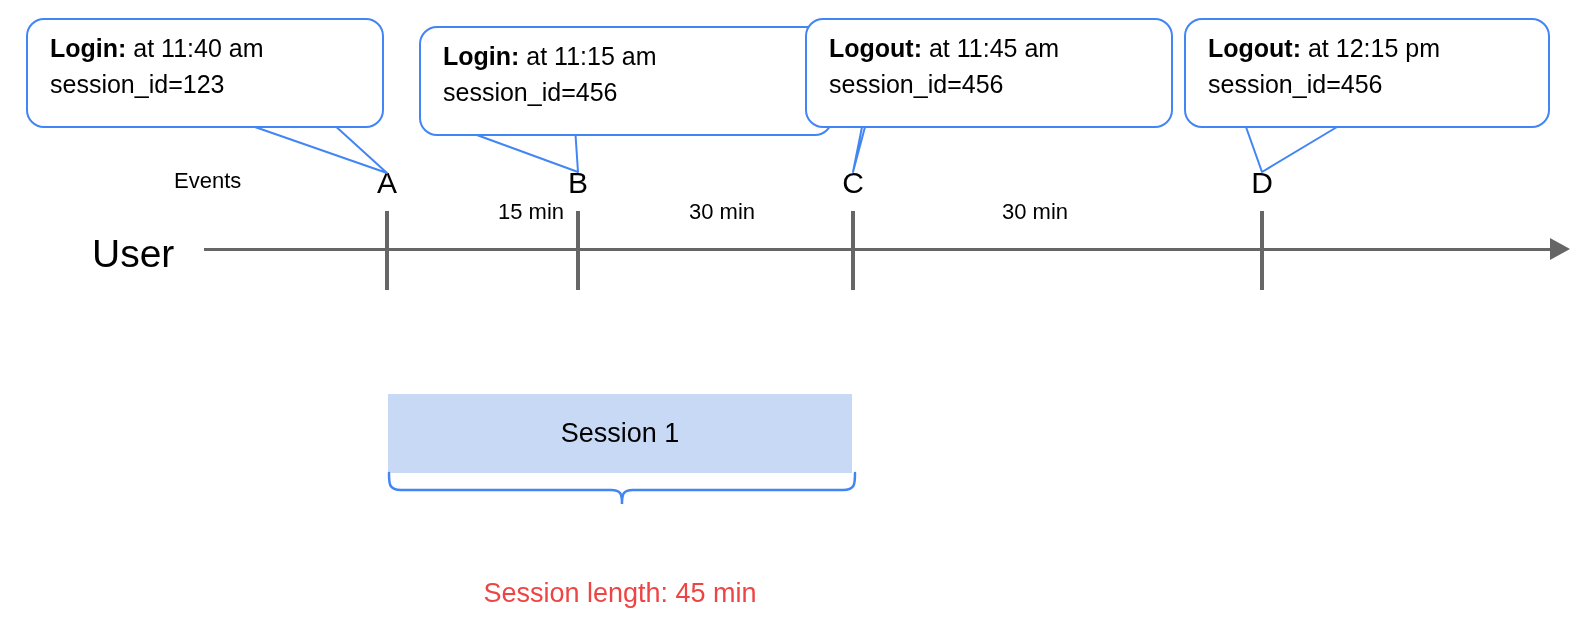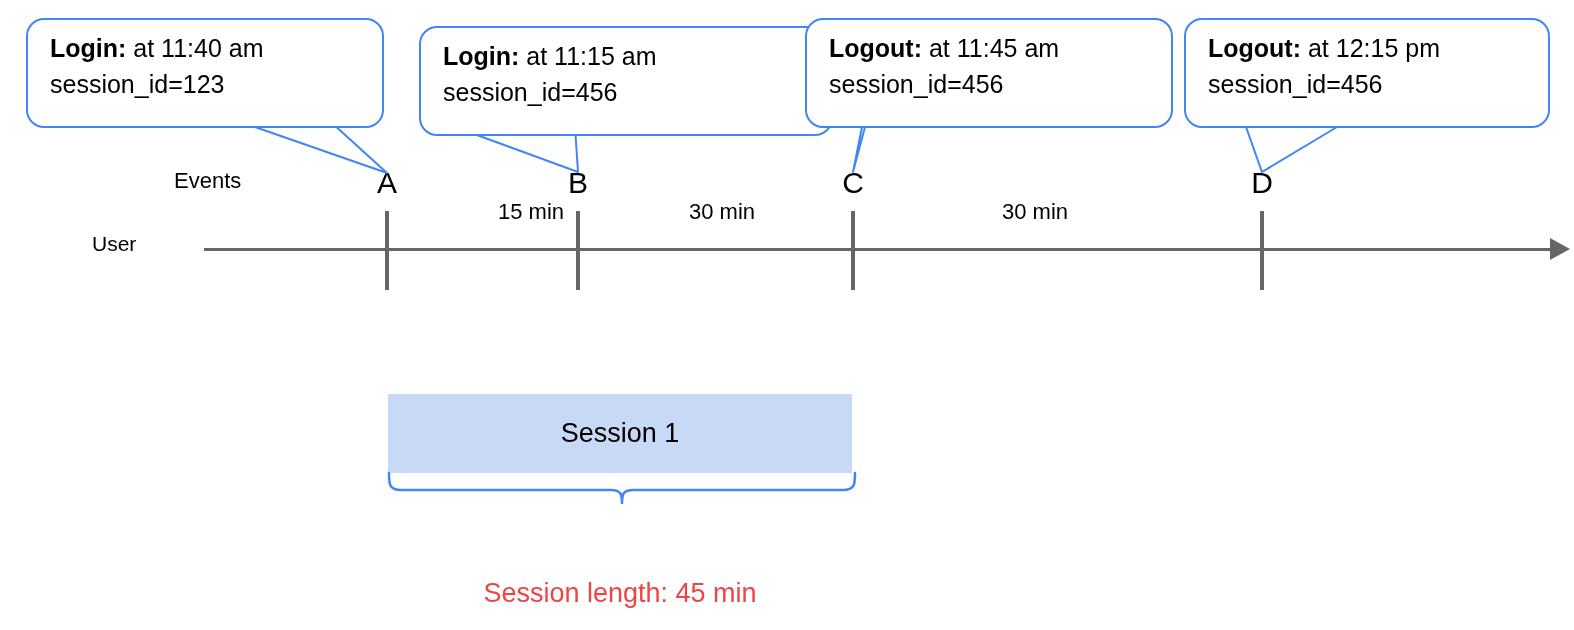--- a/index.html
+++ b/index.html
@@ -64,21 +64,21 @@
 
   .lane-label {
     position: absolute;
     color: #000000;
     white-space: nowrap;
   }
   .lane-label.events {
     font-size: 22px;
   }
   .lane-label.user {
-    font-size: 21px;
+    font-size: 39px;
   }
 
   .event-letter {
     position: absolute;
     font-size: 30px;
     color: #000000;
     text-align: center;
     transform: translateX(-50%);
     white-space: nowrap;
   }

